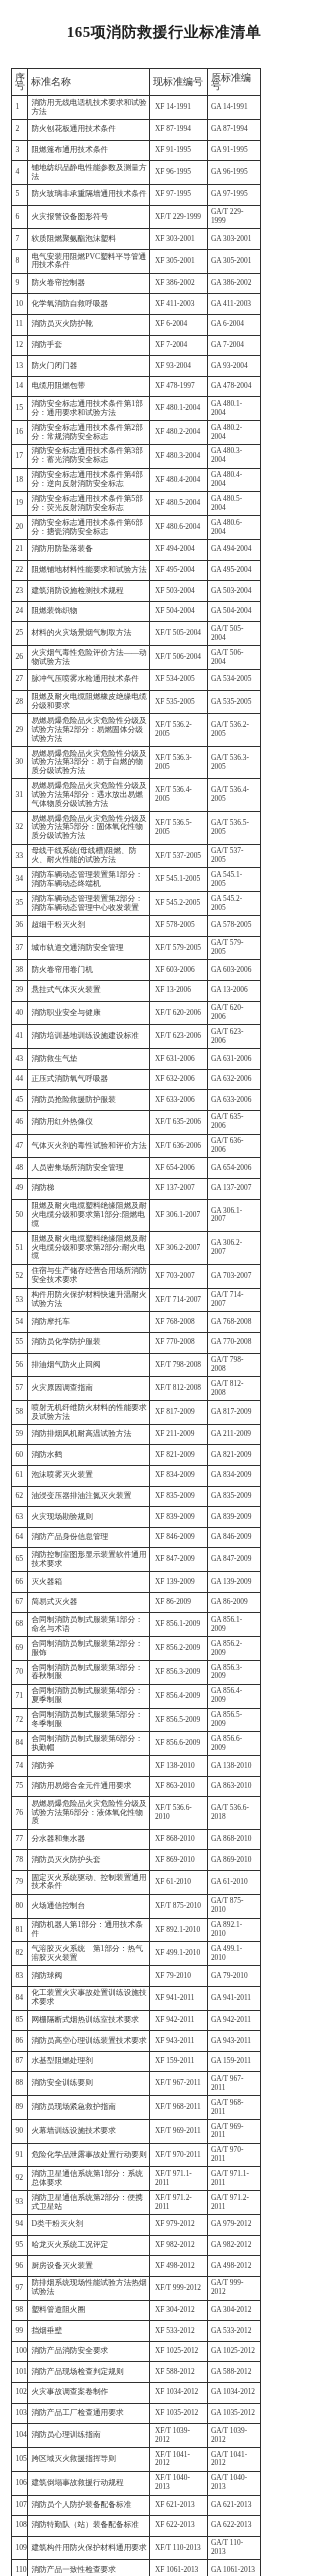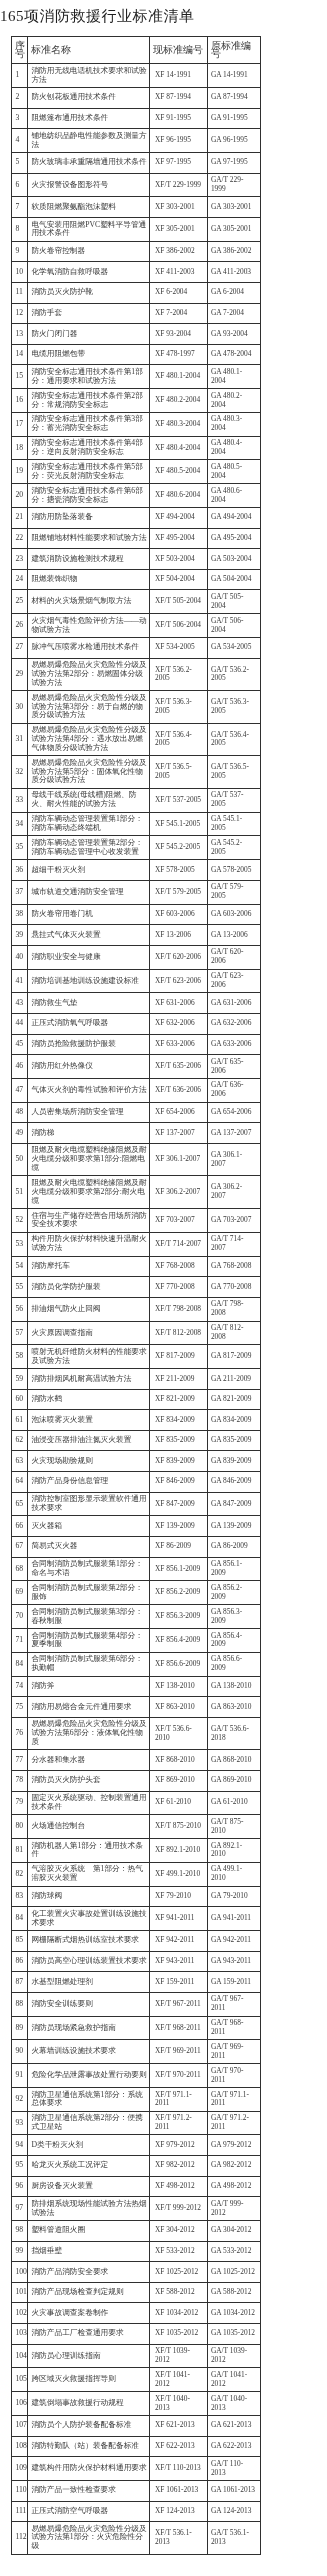--- a/index.html
+++ b/index.html
@@ -1,19 +1,19 @@
 <!DOCTYPE html>
 <html style="font-size:8.2px"><head>
 <meta charset="utf-8">
 <style>
   html,body{margin:0;padding:0}
   body{width:328px;height:3954px;background:#ffffff;position:relative;overflow:hidden;
        font-family:"Liberation Serif", serif;}
-  .title{text-align:left;font-size:15px;font-weight:normal;color:#1f1f1f;
-         margin:0;padding:7.2px 0 10.3px;letter-spacing:0.5px;}
+  .title{text-align:center;font-size:15px;font-weight:bold;color:#1f1f1f;
+         margin:16px;padding:7.2px 0 10.3px;letter-spacing:0.5px;}
   table{border-collapse:collapse;table-layout:fixed;margin-left:10.8px;width:248px;}
   th,td{border:0.5px solid #2f2f2f;color:#383838;vertical-align:middle;line-height:8.8px;
         font-weight:normal;text-align:left;word-break:normal;}
   thead tr{height:24px;}
   tbody tr{height:20.6px;}
   th{font-size:10px;padding:4.1px 2.1px 4.1px 3.1px;}
   td{font-size:7.7px;padding:2.6px 2.1px 2.6px 3.6px;}
   td:nth-child(1){padding-left:3.6px;}
   td:nth-child(3){font-size:7.4px;padding-left:5.2px;padding-right:4.6px;}
   td:nth-child(4){font-size:7.4px;padding-left:3.1px;padding-right:3.1px;}
@@ -196,20 +196,26 @@
           <td>XF/T 506-2004</td>
           <td>GA/T 506-2004</td>
         </tr>
         <tr>
           <td>27</td>
           <td>脉冲气压喷雾水枪通用技术条件</td>
           <td>XF 534-2005</td>
           <td>GA 534-2005</td>
         </tr>
         <tr>
+          <td>28</td>
+          <td>阻燃及耐火电缆阻燃橡皮绝缘电缆分级和要求</td>
+          <td>XF 535-2005</td>
+          <td>GA 535-2005</td>
+        </tr>
+        <tr>
           <td>29</td>
           <td>易燃易爆危险品火灾危险性分级及试验方法第2部分：易燃固体分级试验方法</td>
           <td>XF/T 536.2-2005</td>
           <td>GA/T 536.2-2005</td>
         </tr>
         <tr>
           <td>30</td>
           <td>易燃易爆危险品火灾危险性分级及试验方法第3部分：易于自燃的物质分级试验方法</td>
           <td>XF/T 536.3-2005</td>
           <td>GA/T 536.3-2005</td>
@@ -446,20 +452,26 @@
           <td>70</td>
           <td>合同制消防员制式服装第3部分：春秋制服</td>
           <td>XF 856.3-2009</td>
           <td>GA 856.3-2009</td>
         </tr>
         <tr>
           <td>71</td>
           <td>合同制消防员制式服装第4部分：夏季制服</td>
           <td>XF 856.4-2009</td>
           <td>GA 856.4-2009</td>
+        </tr>
+        <tr>
+          <td>72</td>
+          <td>合同制消防员制式服装第5部分：冬季制服</td>
+          <td>XF 856.5-2009</td>
+          <td>GA 856.5-2009</td>
         </tr>
         <tr>
           <td>84</td>
           <td>合同制消防员制式服装第6部分：执勤帽</td>
           <td>XF 856.6-2009</td>
           <td>GA 856.6-2009</td>
         </tr>
         <tr>
           <td>74</td>
           <td>消防斧</td>

